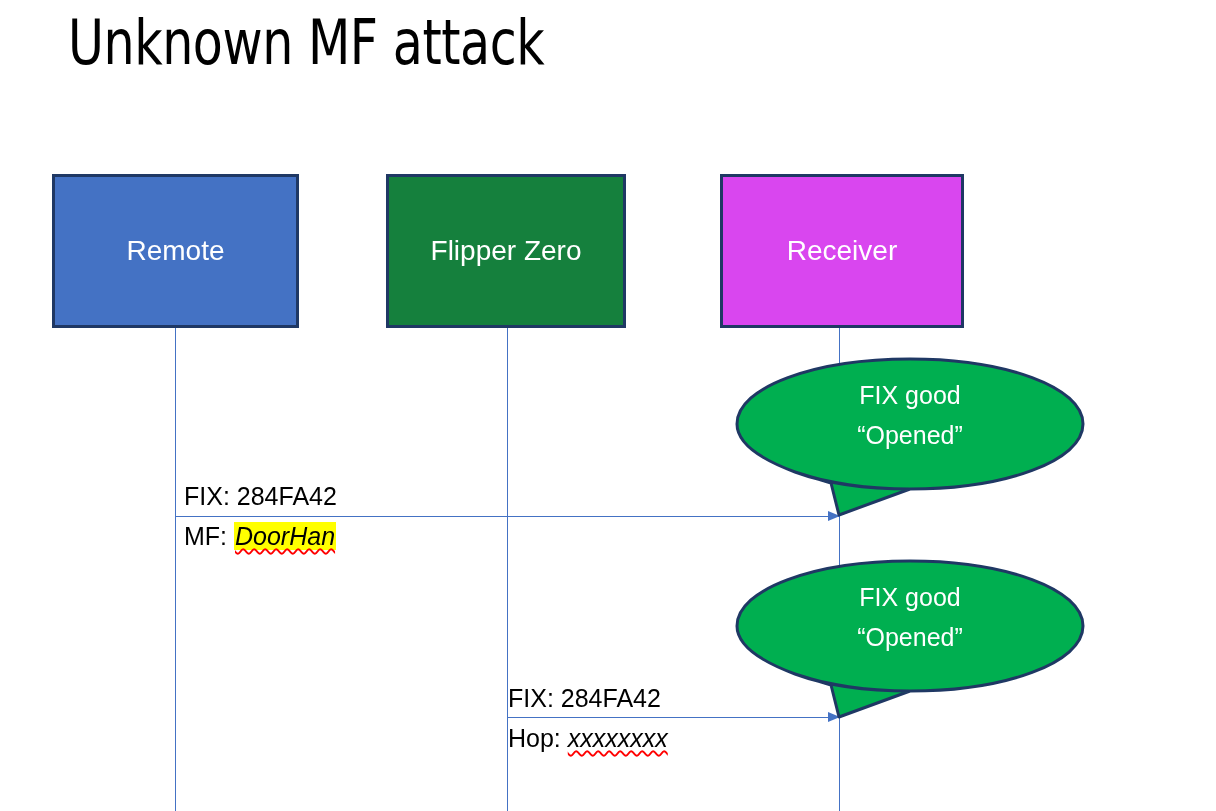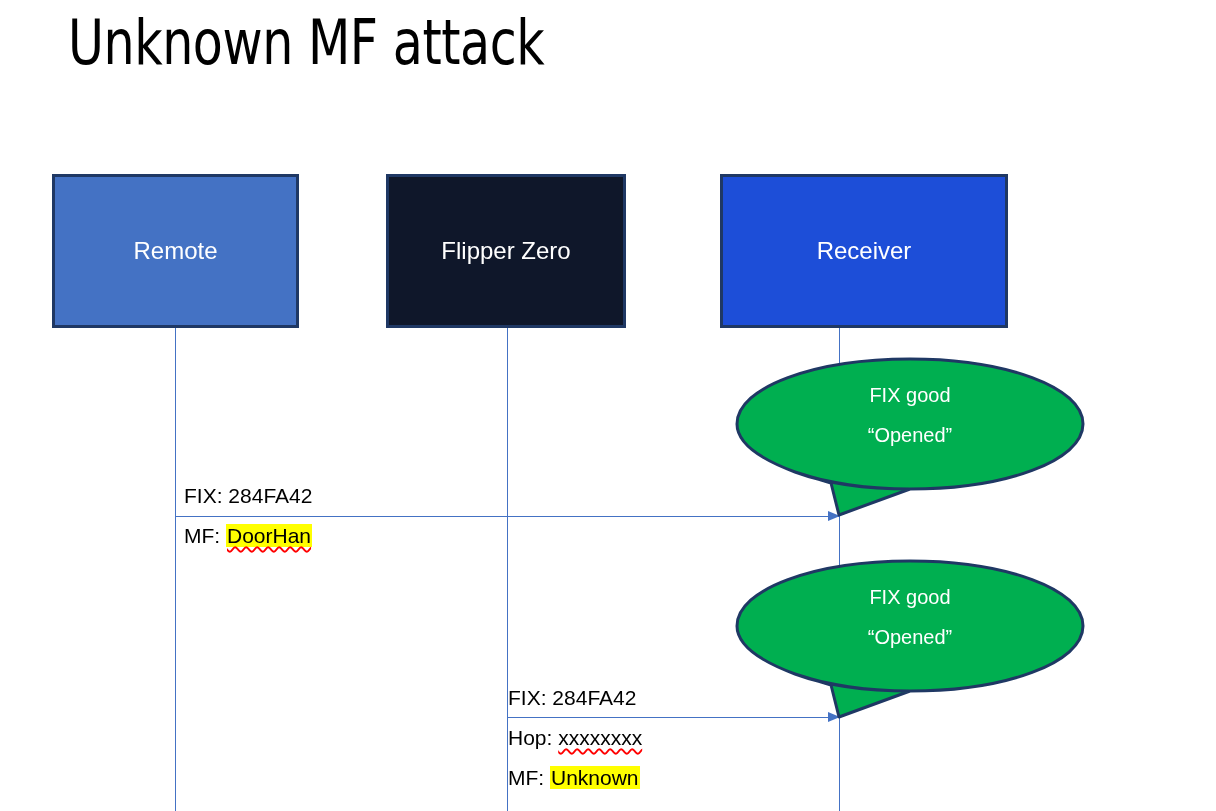--- a/index.html
+++ b/index.html
@@ -39,27 +39,27 @@
   .actor-box {
     position: absolute;
     box-sizing: border-box;
     border: 3px solid #1F3864;
     display: flex;
     align-items: center;
     justify-content: center;
   }
   .actor-label {
     color: #ffffff;
-    font-size: 24px;
+    font-size: 28px;
     font-weight: 400;
     white-space: nowrap;
   }
   #actor-remote  { left: 40px;  top: 174px; width: 247px; height: 154px; background: #4472C4; }
-  #actor-flipper { left: 374px; top: 174px; width: 240px; height: 154px; background: #0f172a; }
-  #actor-receiver{ left: 708px; top: 174px; width: 288px; height: 154px; background: #1d4ed8; }
+  #actor-flipper { left: 374px; top: 174px; width: 240px; height: 154px; background: #15803d; }
+  #actor-receiver{ left: 708px; top: 174px; width: 244px; height: 154px; background: #d946ef; }
 
   
   .lifeline {
     position: absolute;
     width: 1px;
     background: #4472C4;
   }
   #lifeline-remote   { left: 163px; top: 328px; height: 483px; }
   #lifeline-flipper  { left: 495px; top: 328px; height: 483px; }
   #lifeline-receiver { left: 827px; top: 328px; height: 483px; }
@@ -79,54 +79,55 @@
     border-top: 5.5px solid transparent;
     border-bottom: 5.5px solid transparent;
     border-left: 12px solid #4472C4;
   }
   #arrow-remote-to-receiver { left: 163px; top: 516px; width: 664px; }
   #arrow-flipper-to-receiver{ left: 495px; top: 717px; width: 332px; }
 
   
   .msg-text {
     position: absolute;
-    font-size: 21px;
+    font-size: 25px;
     color: #000000;
     line-height: 40px;
     white-space: nowrap;
   }
   .hl {
     background: #FFFF00;
     padding: 0 1px;
   }
   .sp {
     text-decoration: underline wavy #FF0000;
     text-underline-offset: 3px;
     text-decoration-thickness: 1.5px;
+    font-style: italic;
   }
   #msg1-line1 { left: 172px; top: 476px; }
   #msg1-rest  { left: 172px; top: 516px; }
   #msg2-line1 { left: 496px; top: 678px; }
   #msg2-rest  { left: 496px; top: 718px; }
 
   
   .callout {
     position: absolute;
     width: 350px;
     height: 170px;
   }
   .callout svg { position: absolute; left: 0; top: 0; }
   .callout-text {
     position: absolute;
     left: 0;
     top: 18px;
     width: 350px;
     text-align: center;
     color: #ffffff;
-    font-size: 20px;
+    font-size: 25px;
     line-height: 40px;
     pointer-events: none;
   }
   #callout-1 { left: 723px; top: 357px; }
   #callout-2 { left: 723px; top: 559px; }
 </style>
 </head>
 <body>
 
 <div id="slide">
@@ -150,21 +151,20 @@
   <div class="msg-arrow" id="arrow-remote-to-receiver"></div>
   <div class="msg-text" id="msg1-line1">FIX: 284FA42</div>
   <div class="msg-text" id="msg1-rest">
     <div><span>MF: </span><span class="hl sp">DoorHan</span></div>
   </div>
 
   <div class="msg-arrow" id="arrow-flipper-to-receiver"></div>
   <div class="msg-text" id="msg2-line1">FIX: 284FA42</div>
   <div class="msg-text" id="msg2-rest">
     <div><span>Hop: </span><span class="sp">xxxxxxxx</span></div>
-    <div><span>MF: </span><span class="hl">Unknown</span></div>
   </div>
 
   <div class="callout" id="callout-1">
     <svg width="350" height="170" viewBox="0 0 350 170">
       <path d="M 175 2
                C 270 2 348 30 348 67
                C 348 104 270 132 175 132
                C 130 132 90 126 60 115
                L 96 126
                L 104 158

